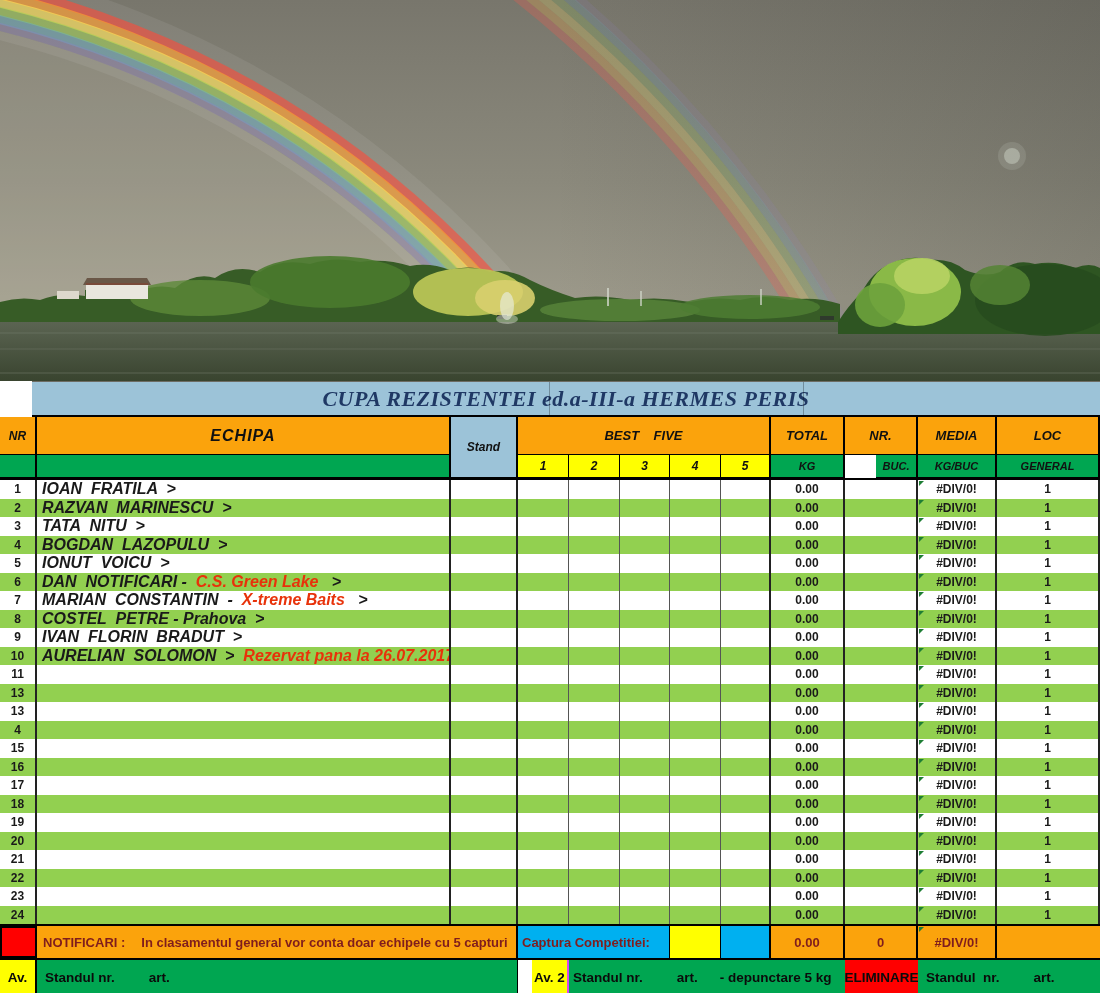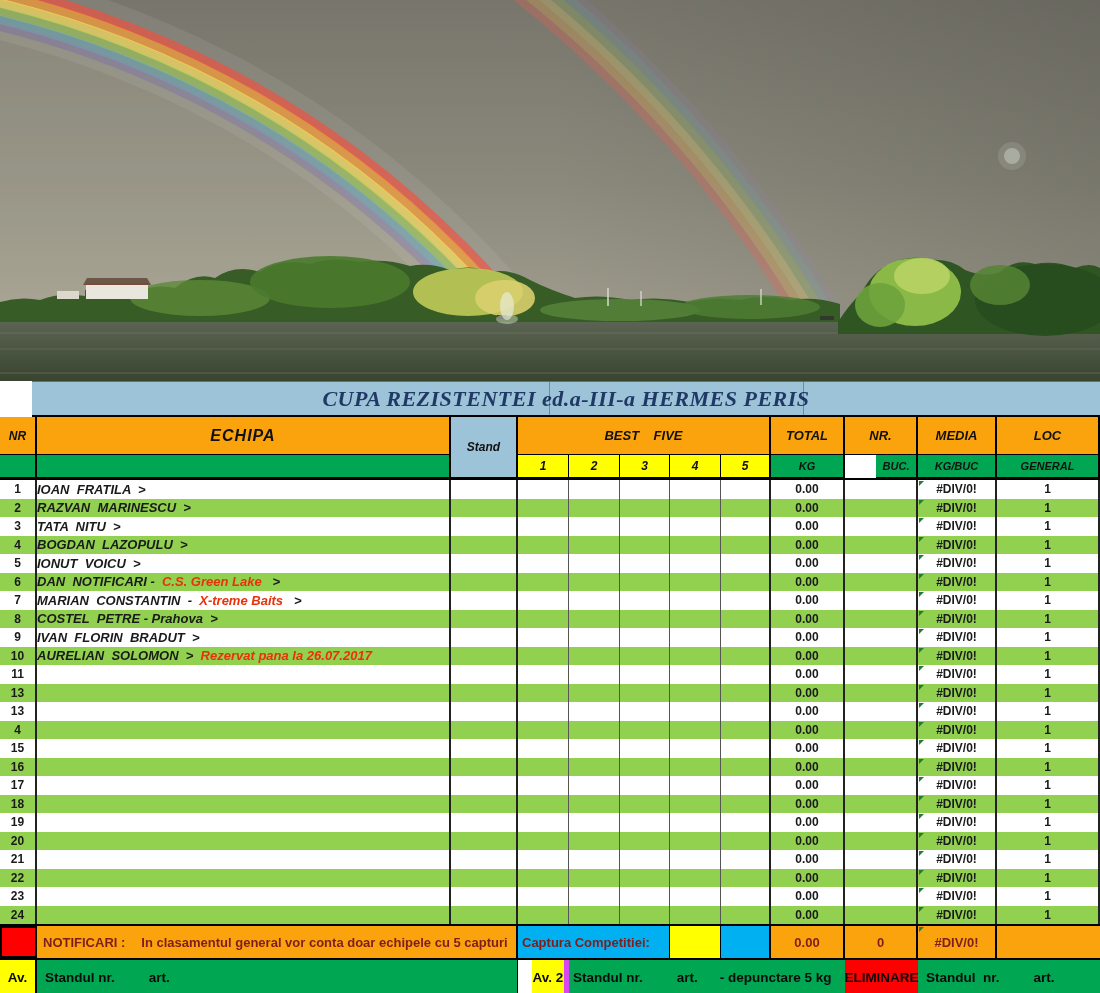--- a/index.html
+++ b/index.html
@@ -64,21 +64,21 @@
   
   .tbody{border-bottom:2px solid #000;}
   .row{display:grid;grid-template-columns:var(--cols);height:18.5px;background:#fff;}
   .row.shade{background:var(--c-green_stripe);}
   .row .c{
     display:flex;align-items:center;justify-content:center;
     font-size:12px;font-weight:bold;color:#1a1a1a;
     border-right:1px solid #555;overflow:hidden;position:relative;
   }
   .row .c.nr{border-right:2px solid #222;}
-  .row .c.name{justify-content:flex-start;font-style:italic;font-size:13px;white-space:pre;border-right:2px solid #222;}
+  .row .c.name{justify-content:flex-start;padding-left:5px;font-style:italic;font-size:16px;white-space:pre;border-right:2px solid #222;}
   .row .c.stand{border-right:2px solid #222;}
   .row .c.b5{border-right:2px solid #222;}
   .row .c.total{border-right:2px solid #222;}
   .row .c.buc{border-right:2px solid #222;}
   .row .c.media{border-right:2px solid #222;}
   .row .c.loc{border-right:2px solid #222;}
   .red-text{color:var(--c-red_text);}
   .media::before{
     content:"";position:absolute;top:1px;left:1px;
     border-top:5px solid #1e7e34;border-right:5px solid transparent;
@@ -96,21 +96,21 @@
   .n-total{grid-column:9;background:var(--c-orange);justify-content:center;border-right:2px solid #000;}
   .n-buc{grid-column:10;background:var(--c-orange);justify-content:center;border-right:2px solid #000;}
   .n-media{grid-column:11;background:var(--c-orange);justify-content:center;border-right:2px solid #000;}
   .n-loc{grid-column:12;background:var(--c-orange);}
 
   
   .foot{display:grid;grid-template-columns:var(--cols);height:36px;border-bottom:2px solid #000;}
   .foot > div{display:flex;align-items:center;font-weight:bold;font-size:13.5px;color:#0b0b0b;overflow:hidden;white-space:pre;}
   .f-av1{grid-column:1;background:var(--c-yellow);justify-content:center;border-right:2px solid #000;}
   .f-g1{grid-column:2/4;background:var(--c-green_header);padding-left:8px;border-right:1px solid #000;}
-  .f-av2{grid-column:4;background:var(--c-yellow);justify-content:center;border-right:5px solid #d946ef;margin-left:14px;}
+  .f-av2{grid-column:4;background:var(--c-yellow);justify-content:center;border-right:2px solid #d946ef;margin-left:14px;}
   .f-g2{grid-column:5/10;background:var(--c-green_header);padding-left:4px;}
   .f-elim{grid-column:10;background:var(--c-red);justify-content:center;color:#fff;font-size:13px;}
   .f-g3{grid-column:11/13;background:var(--c-green_header);padding-left:8px;}
   .sp-lg{display:inline-block;width:34px;}
   .sp-md{display:inline-block;width:22px;}
 </style>
 </head>
 <body>
 
 <div class="sheet">

